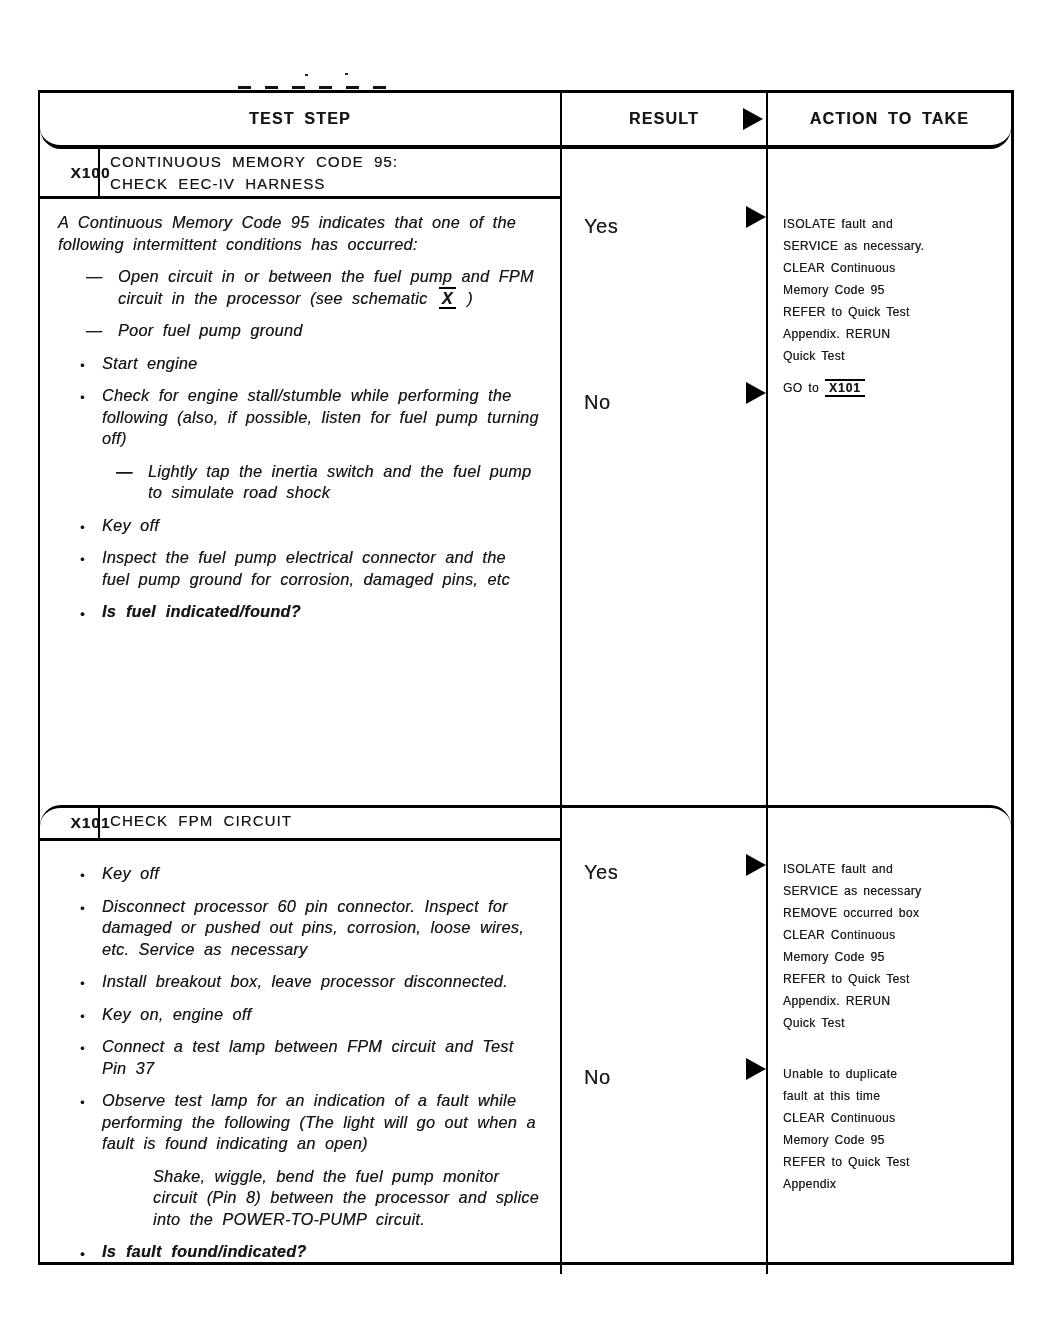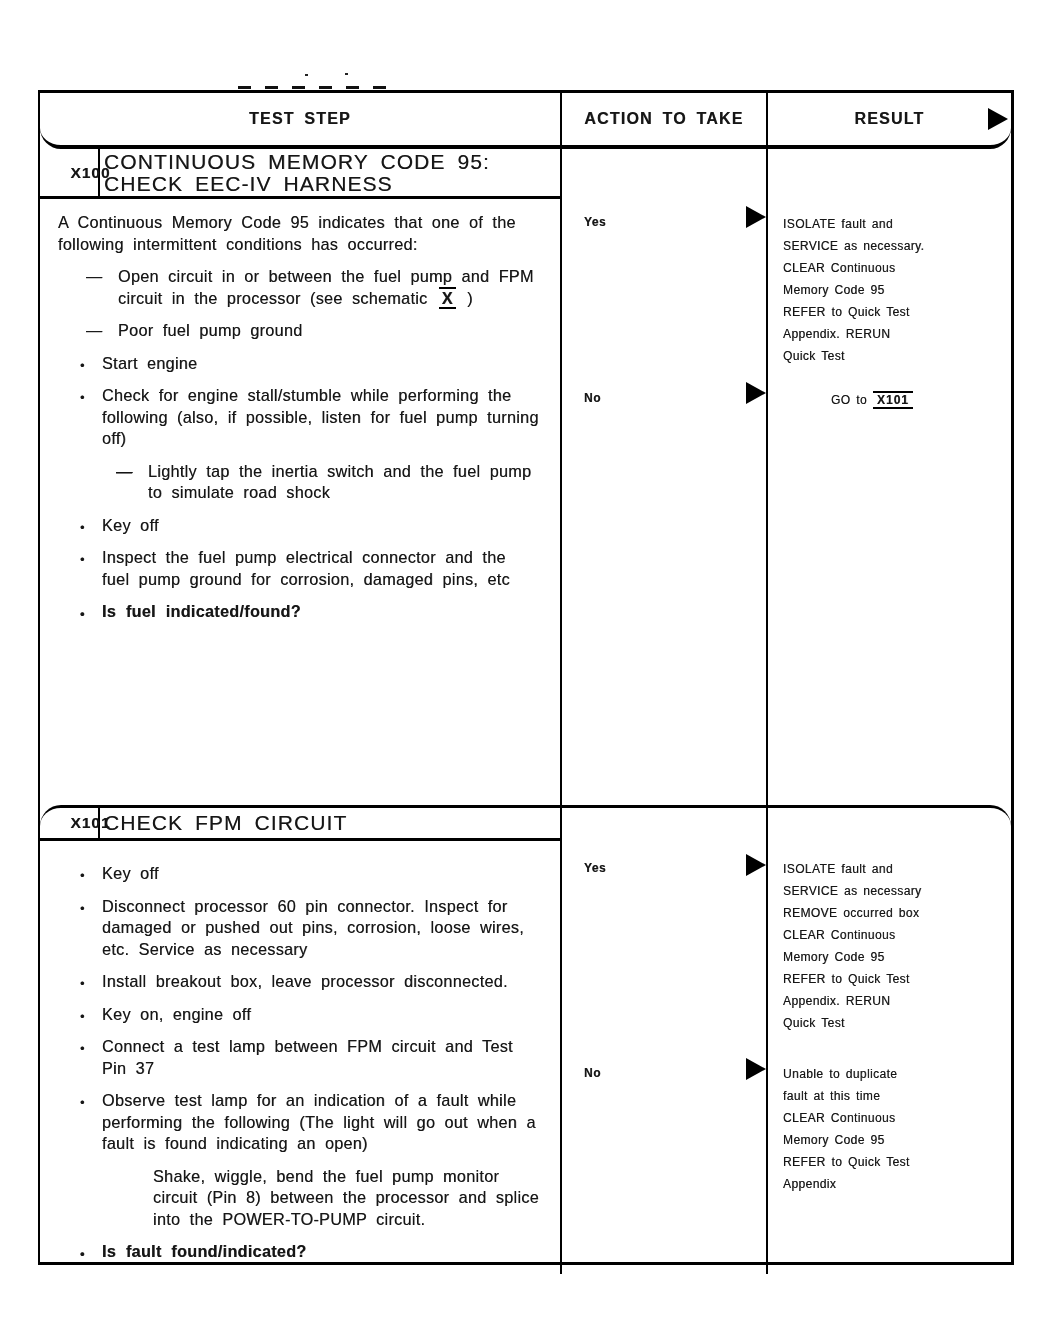--- a/index.html
+++ b/index.html
@@ -22,58 +22,58 @@
       font-weight:bold;font-size:16px;letter-spacing:1.2px;word-spacing:4px;}
   .tri{width:0;height:0;border-top:11px solid transparent;border-bottom:11px solid transparent;border-left:20px solid #000;}
   .hdr-tri{position:absolute;right:3px;top:50%;transform:translateY(-50%);}
   .s1{height:656px;}
   .s2{height:454px;border-top:3px solid #000;}
   .sec-head{border-bottom:3px solid #000;display:grid;grid-template-columns:60px 1fr;}
   .s1 .sec-head{height:47px;}
   .s2 .sec-head{height:30px;}
   .code{border-right:2px solid #000;display:flex;align-items:center;justify-content:center;
         font-weight:bold;font-size:15.5px;letter-spacing:1px;padding-left:43px;}
-  .sec-title{padding:2px 4px;font-size:21px;line-height:21.5px;letter-spacing:1.1px;word-spacing:5px;display:flex;flex-direction:column;justify-content:center;}
-  .steps{padding:13px 18px 0 18px;font-size:16.2px;line-height:21.5px;letter-spacing:0.3px;word-spacing:4.5px;}
+  .sec-title{padding:2px 10px;font-size:15px;line-height:21.5px;letter-spacing:1.1px;word-spacing:5px;display:flex;flex-direction:column;justify-content:space-between;}
+  .steps{padding:13px 18px 0 18px;font-size:16.2px;line-height:21.5px;letter-spacing:0.3px;word-spacing:4.5px;font-style:italic;}
   .s2 .steps{padding-top:22px;}
   .step{margin-bottom:11px;position:relative;}
   .step .mk{position:absolute;}
   .para{padding-left:0;}
   .dash{padding-left:60px;}  .dash .mk{left:28px;}
   .dash2{padding-left:90px;} .dash2 .mk{left:58px;}
   .bullet{padding-left:44px;} .bullet .mk{left:22px;font-size:13px;top:2px;}
   .indent{padding-left:95px;}
   .bold{font-weight:bold;word-spacing:5px;}
   .refx{font-weight:bold;border-bottom:2px solid #000;border-top:2px solid #000;padding:0 3px;margin:0 2px;}
   .ref2{font-weight:bold;border-bottom:2px solid #000;border-top:2px solid #000;padding:0 4px;margin-left:6px;letter-spacing:1px;}
-  .reslab{position:absolute;left:22px;font-size:12px;letter-spacing:0.5px;font-weight:bold;}
+  .reslab{position:absolute;left:22px;font-size:20px;letter-spacing:0.5px;}
   .rtri{position:absolute;right:0;}
   .action{position:absolute;left:15px;width:212px;font-size:12px;line-height:22px;letter-spacing:0.4px;word-spacing:2px;}
 </style>
 </head>
 <body>
 
 <div>
 
   <div class="artifact" style="left:238px;top:86px;width:160px;height:3px;"></div>
   <div class="dot" style="left:305px;top:74px;width:3px;height:2px;"></div>
   <div class="dot" style="left:345px;top:73px;width:3px;height:2px;"></div>
 
   <div class="table">
 
     <div class="row header-row">
       <div class="cell c1 hc">
         <span>TEST STEP</span>
       </div>
-      <div class="cell c3 hc">
-        <span>ACTION TO TAKE</span>
-      </div>
       <div class="cell c2 hc">
         <span>RESULT</span>
         <span class="tri hdr-tri"></span>
+      </div>
+      <div class="cell c3 hc">
+        <span>ACTION TO TAKE</span>
       </div>
     </div>
 
     <div class="row s1">
       <div class="cell c1">
         <div class="sec-head">
           <div class="code">X100</div>
           <div class="sec-title">
             <div>CONTINUOUS MEMORY CODE 95:</div>
             <div>CHECK EEC-IV HARNESS</div>
@@ -106,21 +106,21 @@
       <div class="cell c3">
         <div class="action" style="top:64px;">
           <div>ISOLATE fault and</div>
           <div>SERVICE as necessary.</div>
           <div>CLEAR Continuous</div>
           <div>Memory Code 95</div>
           <div>REFER to Quick Test</div>
           <div>Appendix. RERUN</div>
           <div>Quick Test</div>
         </div>
-        <div class="action" style="top:240px;margin-left:48px;">
+        <div class="action" style="top:228px;">
           <span>GO to</span><span class="ref2">X101</span>
         </div>
       </div>
     </div>
 
     <div class="row s2">
       <div class="cell c1">
         <div class="sec-head">
           <div class="code">X101</div>
           <div class="sec-title">

